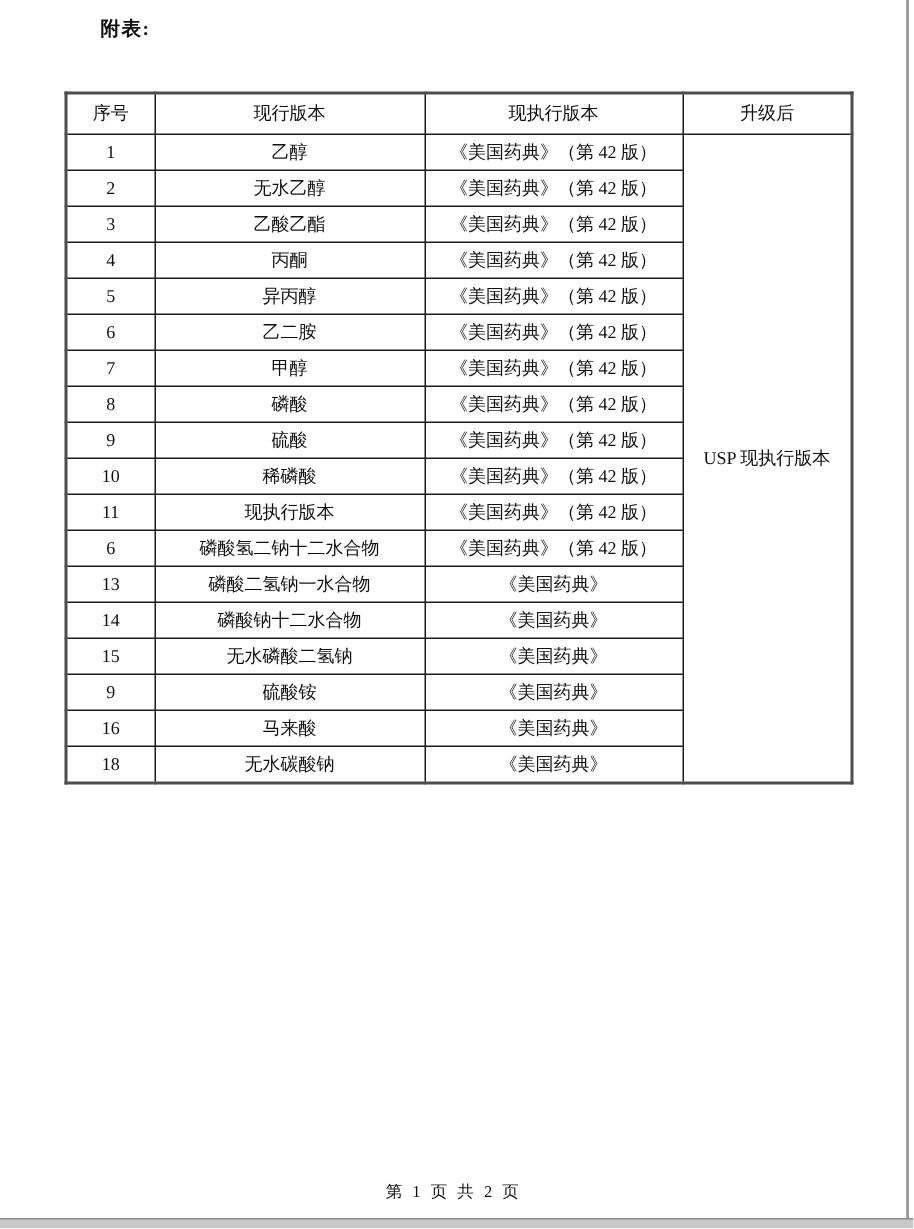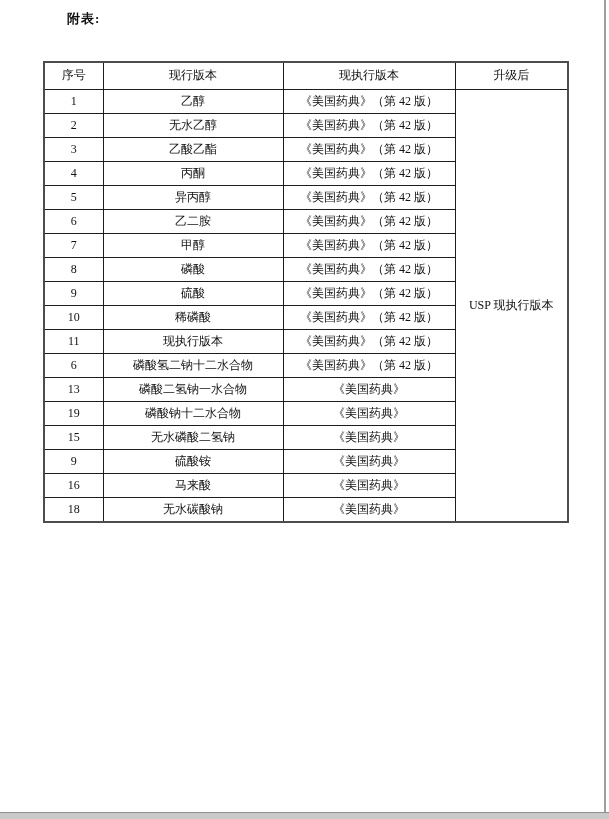--- a/index.html
+++ b/index.html
@@ -168,21 +168,21 @@
           <td>6</td>
           <td>磷酸氢二钠十二水合物</td>
           <td>《美国药典》（第 42 版）</td>
         </tr>
         <tr>
           <td>13</td>
           <td>磷酸二氢钠一水合物</td>
           <td>《美国药典》</td>
         </tr>
         <tr>
-          <td>19</td>
+          <td>14</td>
           <td>磷酸钠十二水合物</td>
           <td>《美国药典》</td>
         </tr>
         <tr>
           <td>15</td>
           <td>无水磷酸二氢钠</td>
           <td>《美国药典》</td>
         </tr>
         <tr>
           <td>9</td>
@@ -195,17 +195,18 @@
           <td>《美国药典》</td>
         </tr>
         <tr>
           <td>18</td>
           <td>无水碳酸钠</td>
           <td>《美国药典》</td>
         </tr>
       </tbody>
   </table>
 
+  <div class="page-footer">第 1 页 共 2 页</div>
 
   <div class="right-edge"></div>
   <div class="bottom-edge"></div>
 
 </div>
 
 </body></html>

